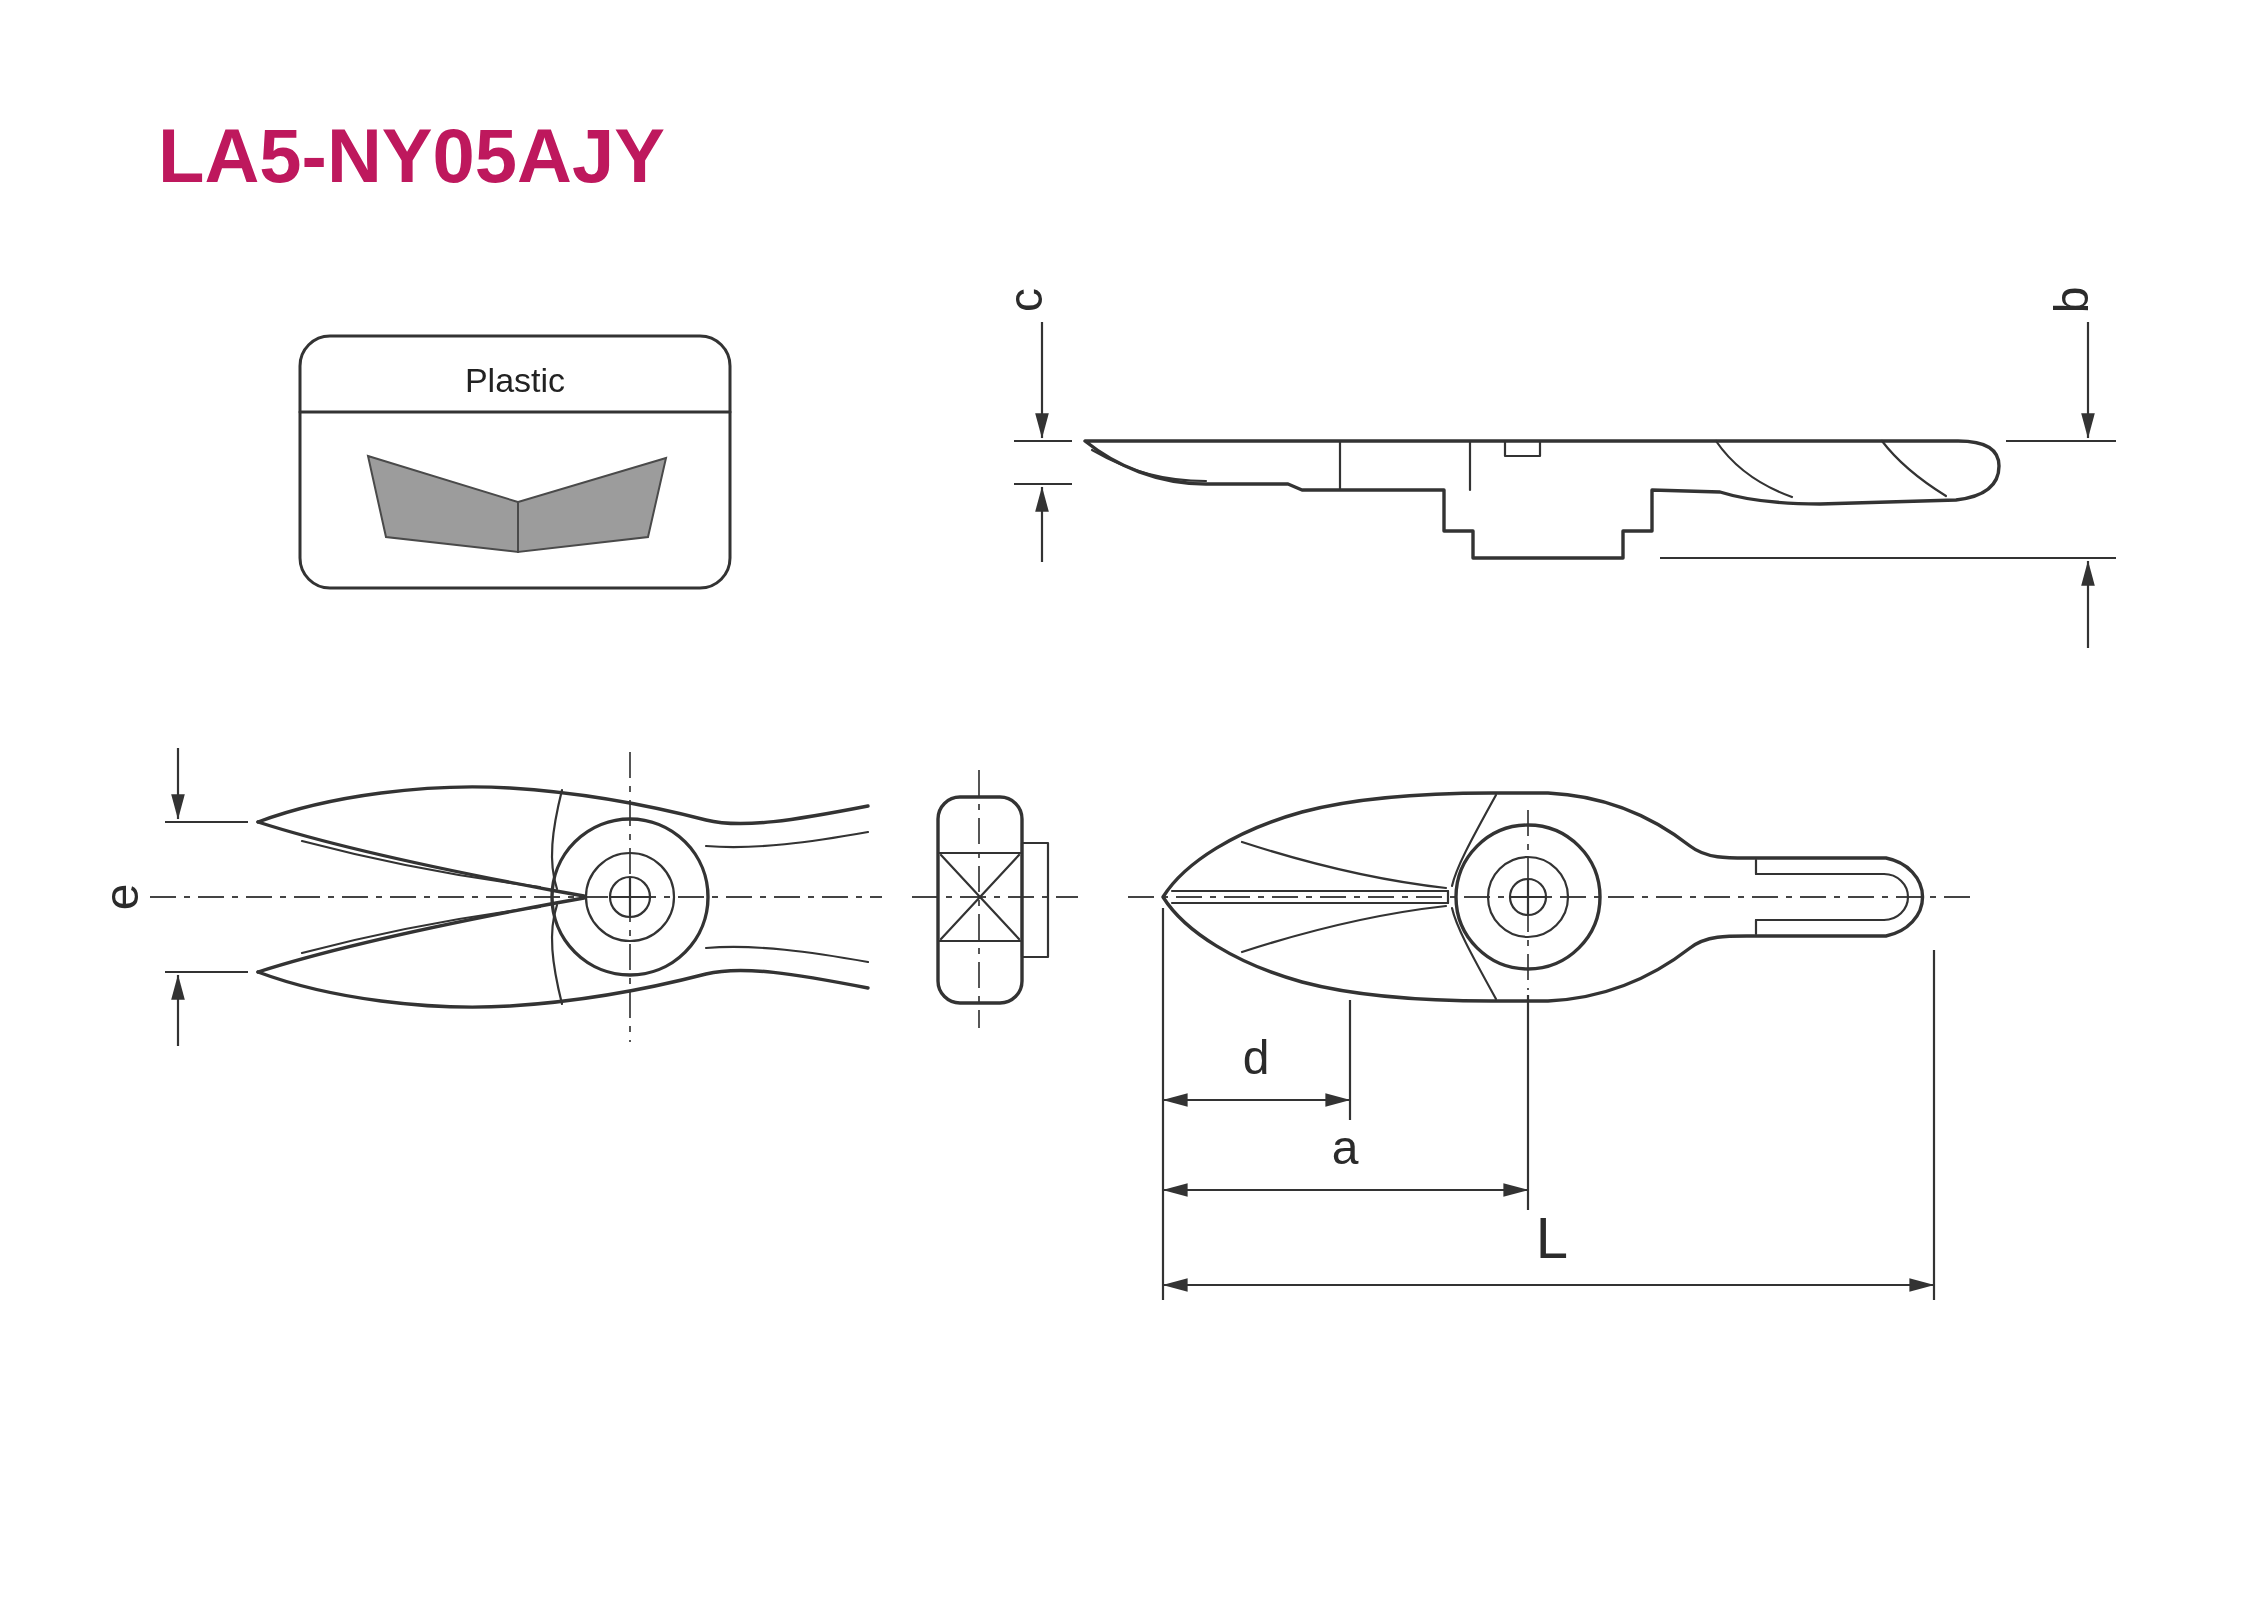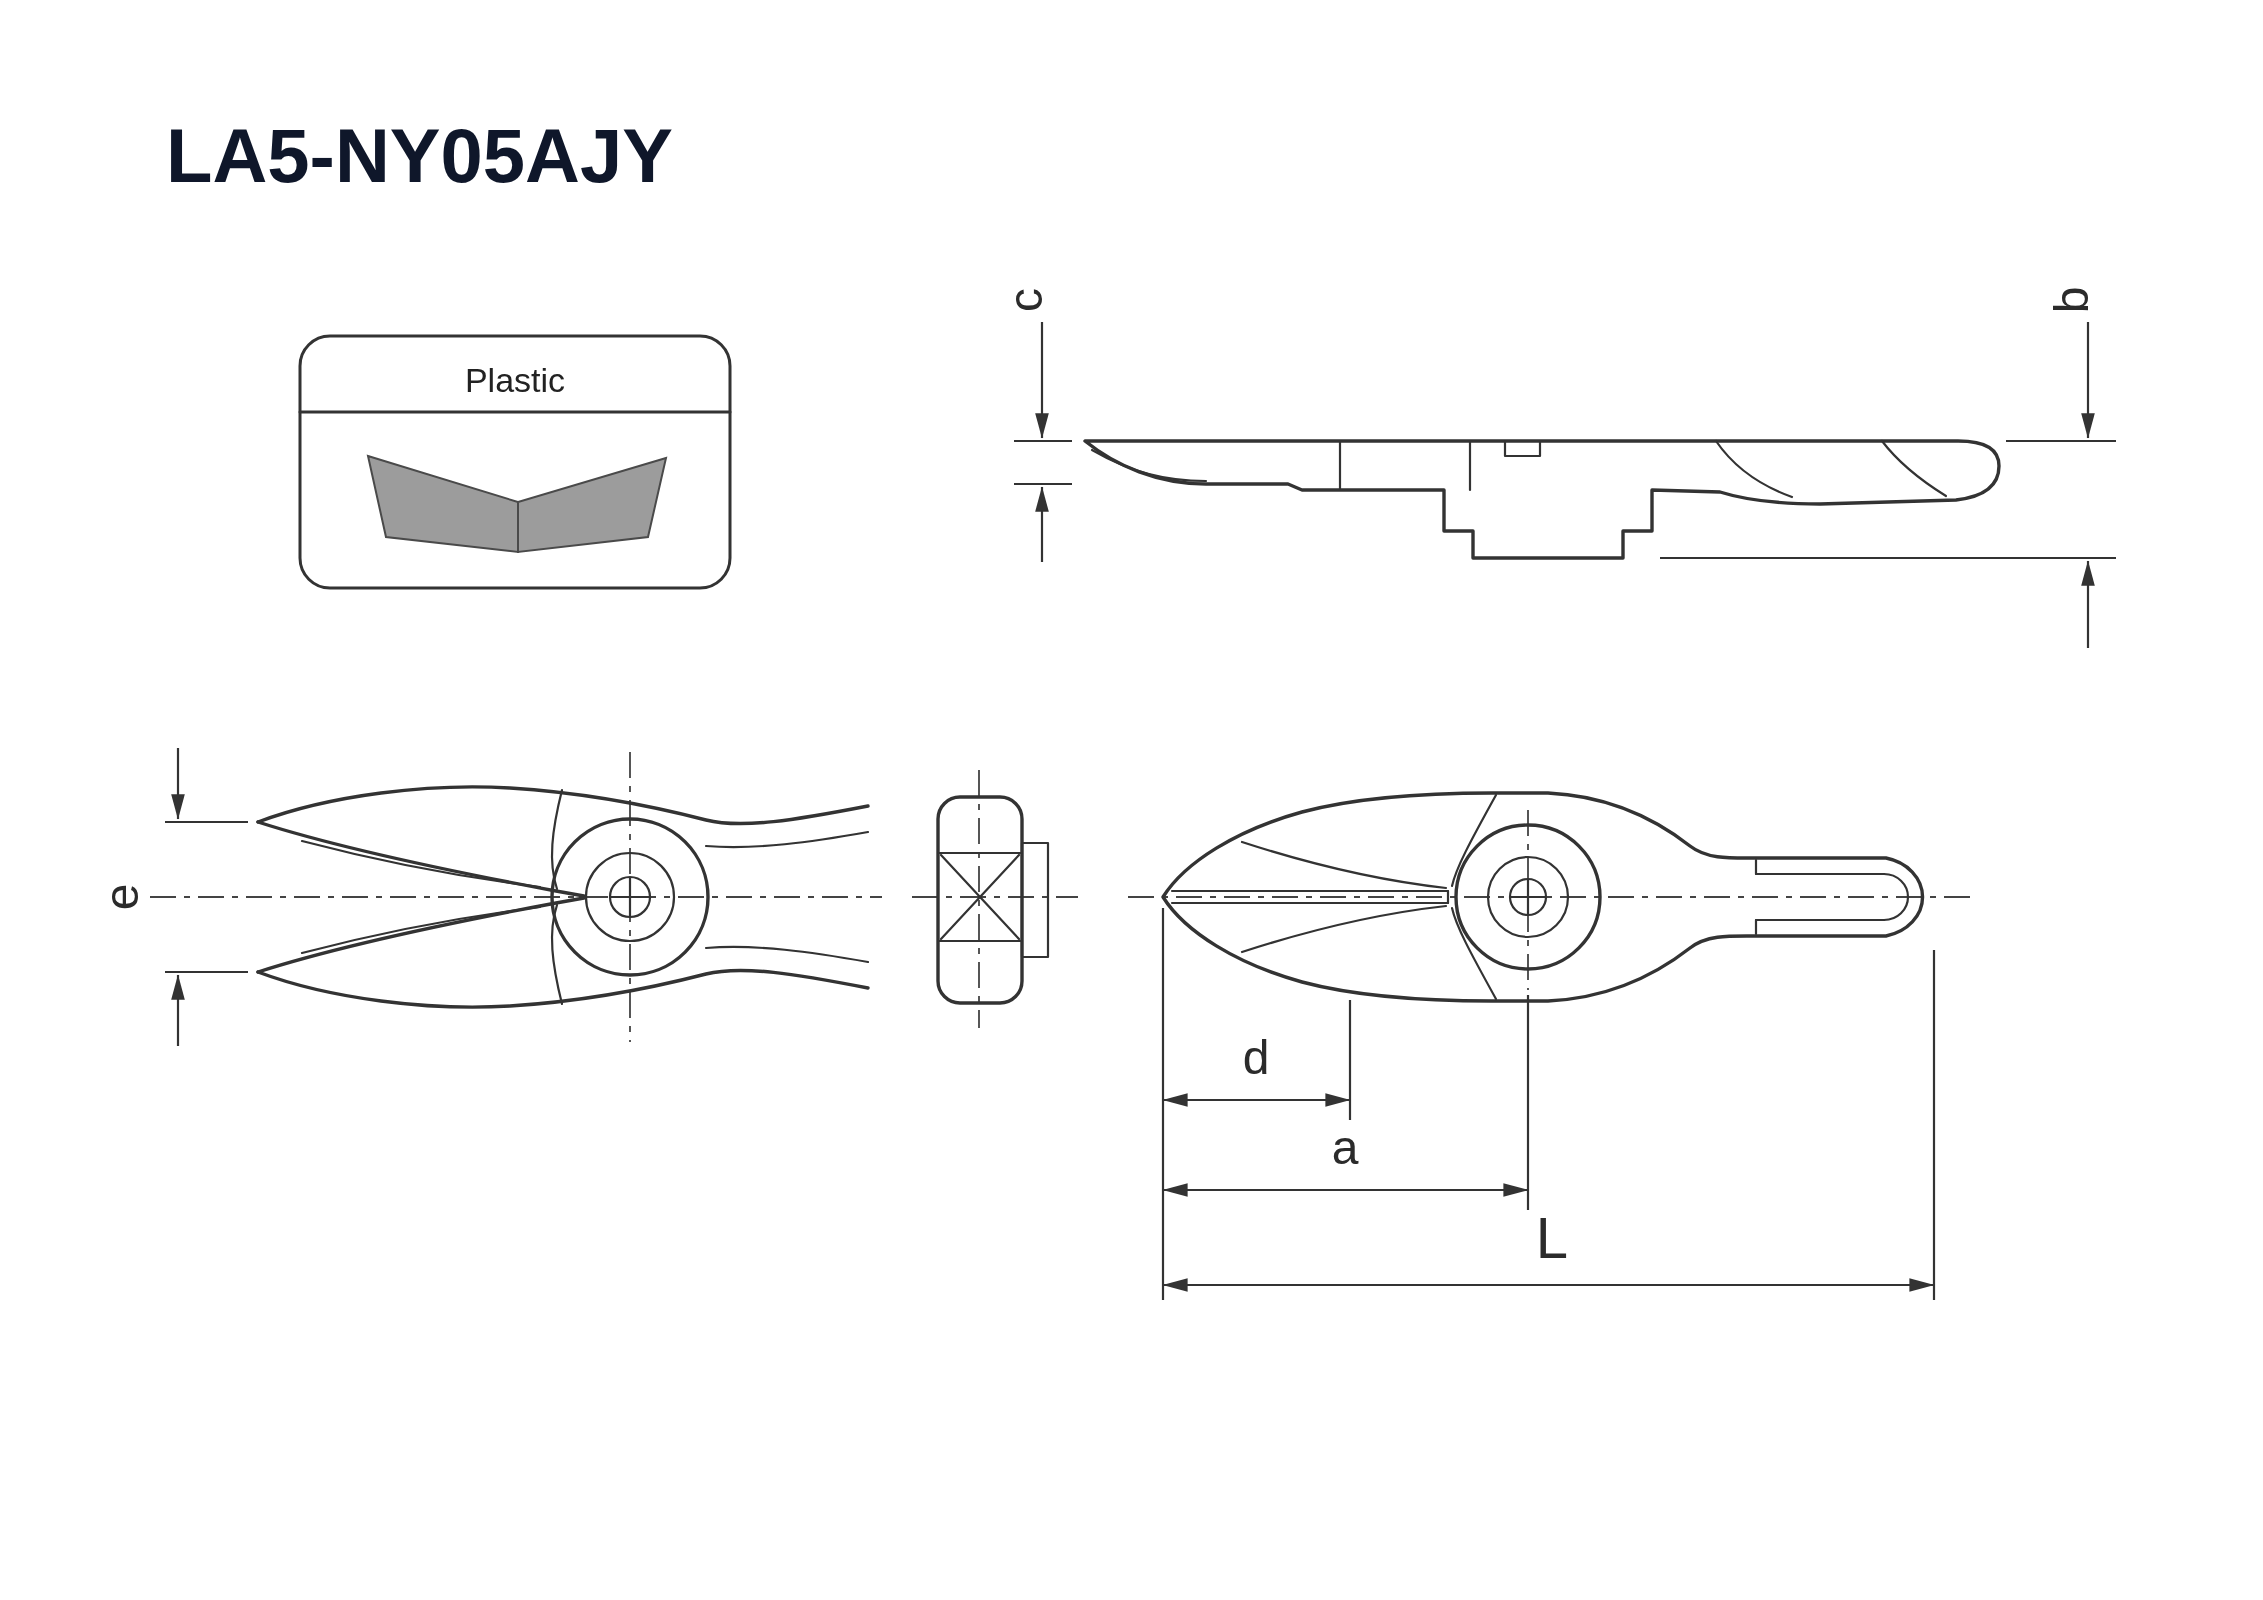--- a/index.html
+++ b/index.html
@@ -6,25 +6,25 @@
   .page {
     position: relative;
     width: 2263px;
     height: 1600px;
     background: #ffffff;
     font-family: "Liberation Sans", sans-serif;
     overflow: hidden;
   }
   .title {
     position: absolute;
-    left: 166px;
+    left: 158px;
     top: 112px;
     font-size: 76px;
     font-weight: 600;
-    color: #0f172a;
+    color: #be185d;
     letter-spacing: 0px;
   }
   svg.sheet { position: absolute; left: 0; top: 0; }
   .outline { fill: none; stroke: #333333; stroke-width: 3.4; stroke-linejoin: round; stroke-linecap: round; }
   .detail  { fill: none; stroke: #333333; stroke-width: 2.2; stroke-linejoin: round; stroke-linecap: round; }
   .dim     { fill: none; stroke: #333333; stroke-width: 2.2; }
   .centerline { fill: none; stroke: #444444; stroke-width: 1.8; stroke-dasharray: 26 8 6 8; }
   .dimlabel { font-size: 48px; fill: #2b2b2b; }
   .dimlabel-large { font-size: 58px; fill: #2b2b2b; }
   .materialtext { font-size: 34px; fill: #222222; }

